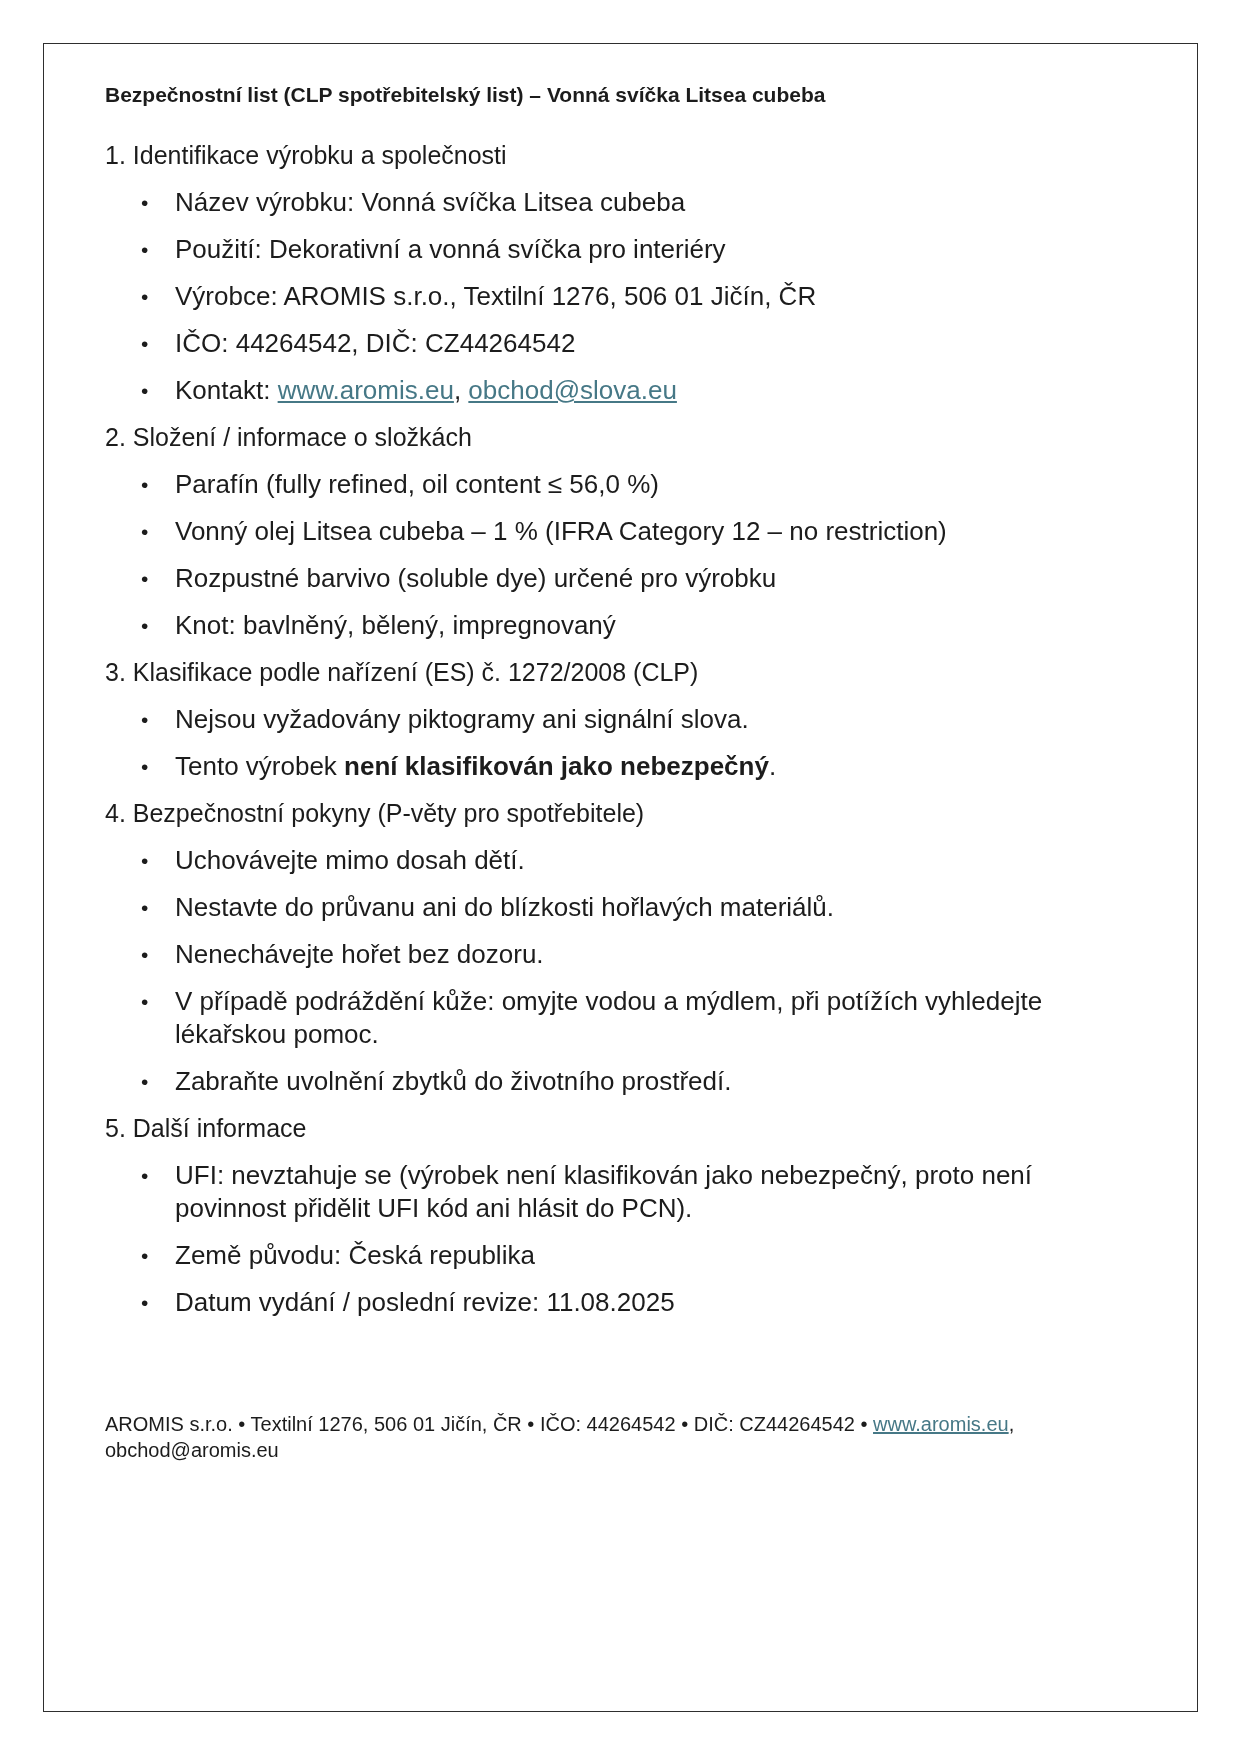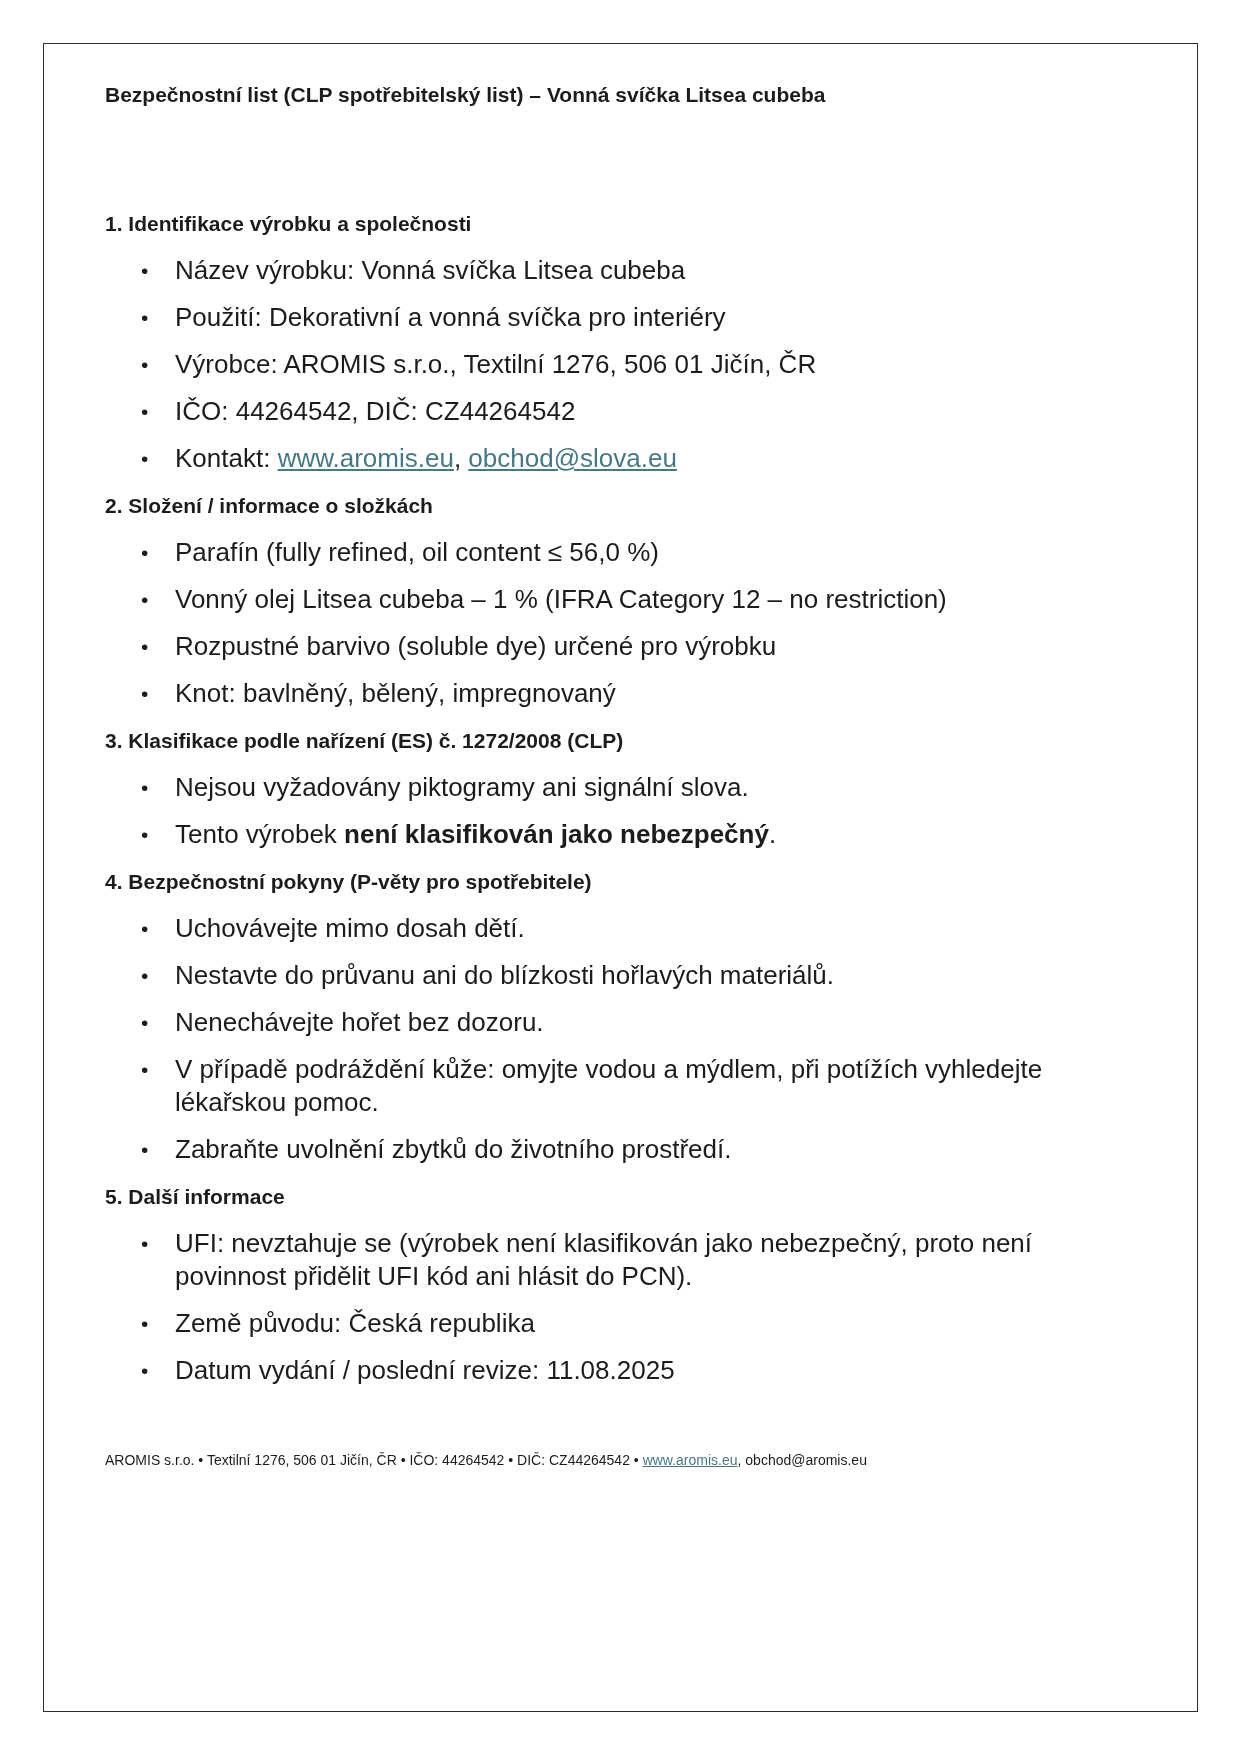--- a/index.html
+++ b/index.html
@@ -24,25 +24,25 @@
   .content {
     position: absolute;
     left: 105px;
     top: 78px;
     width: 1035px;
   }
   .doc-title {
     font-size: 21px;
     font-weight: bold;
     line-height: 33px;
-    margin-bottom: 96px;
+    margin-bottom: 28px;
   }
   .section-heading {
-    font-size: 21px;
-    font-weight: bold;
+    font-size: 25px;
+    font-weight: normal;
     line-height: 33px;
     margin: 12px 0;
   }
   ul.bullets { list-style: none; }
   li.bullet {
     position: relative;
     font-size: 26px;
     line-height: 33px;
     padding-left: 70px;
     margin: 14px 0;
@@ -55,22 +55,22 @@
     font-size: 21px;
     color: #1c1c1c;
   }
   a.doc-link {
     color: var(--link-color, #467886);
     text-decoration: underline;
     cursor: pointer;
     text-align: center;
   }
   .footer {
-    margin-top: 60px;
-    font-size: 14px;
+    margin-top: 92px;
+    font-size: 20px;
     line-height: 26px;
     color: #1c1c1c;
   }
   strong { font-weight: bold; }
 </style>
 </head>
 <body>
 
 <div class="page-border"></div>
 

